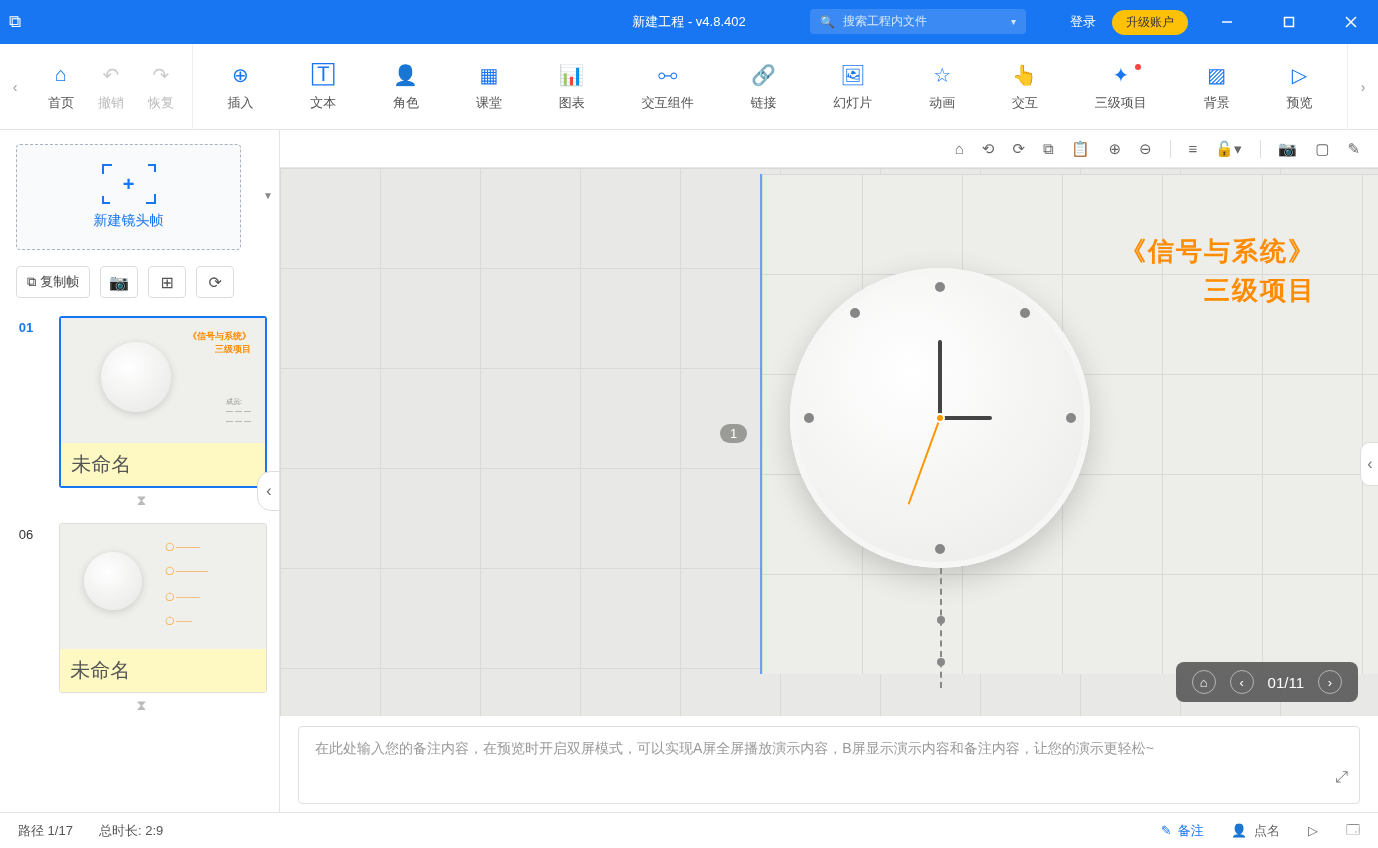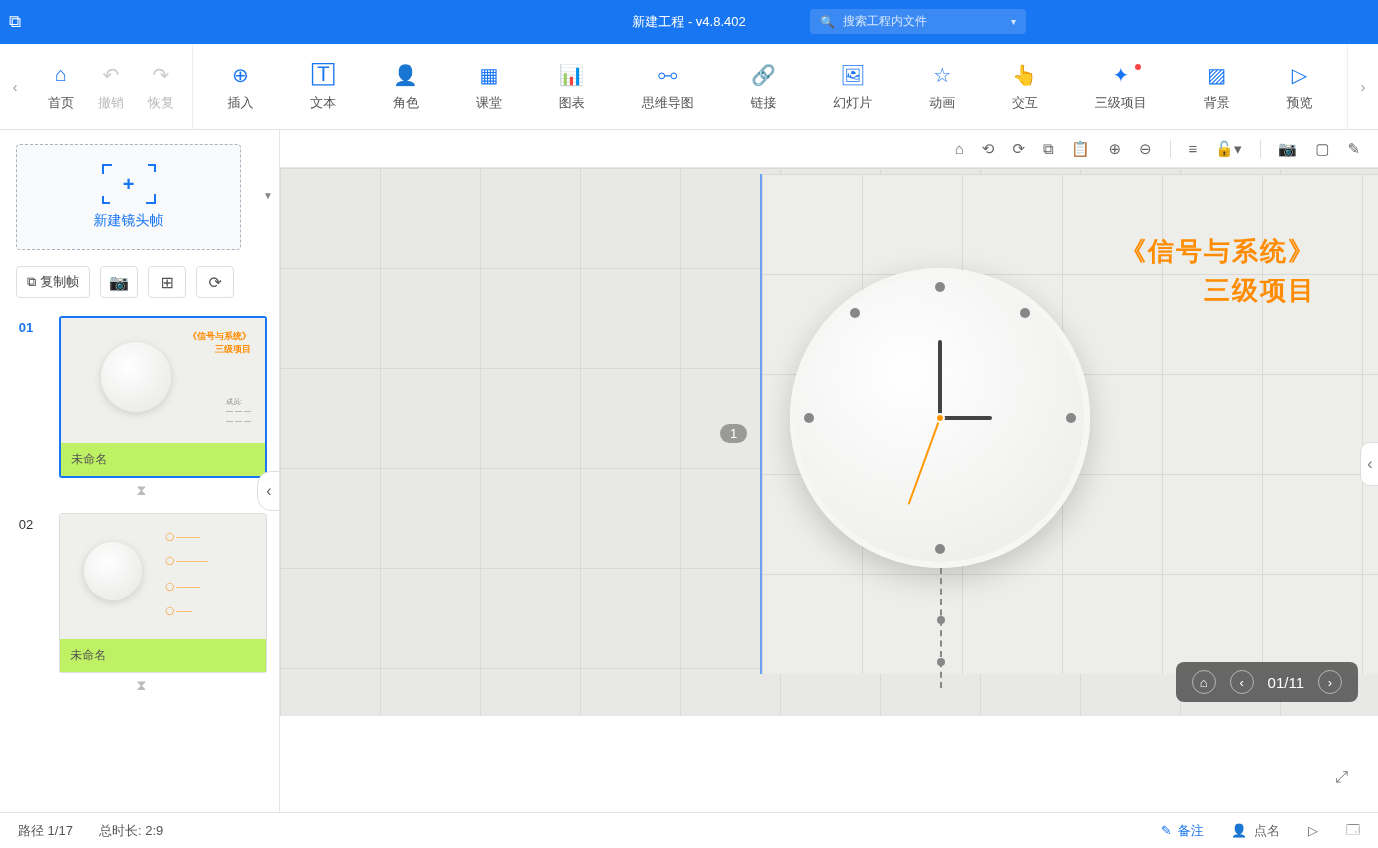--- a/index.html
+++ b/index.html
@@ -54,21 +54,21 @@
     .sa-btn { border: 1px solid #ddd; border-radius: 4px; padding: 6px 10px; display: flex; align-items: center; gap: 4px; font-size: 13px; cursor: pointer; color: #444; }
     .sa-icon { border: 1px solid #ddd; border-radius: 4px; width: 38px; height: 32px; display: flex; align-items: center; justify-content: center; cursor: pointer; color: #555; font-size: 16px; }
     
     .slides { flex: 1; overflow-y: auto; margin-top: 18px; }
     .slide-row { display: flex; gap: 26px; align-items: flex-start; justify-content: space-between; }
     .slide-num { color: #333; font-size: 13px; width: 18px; text-align: right; padding-top: 4px; }
     .slide-row.active .slide-num { color: #1976f2; font-weight: 600; }
     .slide-thumb { width: 218px; border: 1px solid #ddd; border-radius: 3px; background: #f2f2f0; }
     .slide-row.active .slide-thumb { border: 2px solid #1976f2; }
     .thumb-img { height: 124px; background: #efefec; position: relative; }
-    .thumb-label { padding: 8px 10px; font-size: 12px; color: #555; background: #bef264; border-top: 1px solid #eee;}
+    .thumb-label { padding: 8px 10px; font-size: 20px; color: #555; background: #fef9c3; border-top: 1px solid #eee;}
     .hourglass { display: flex; justify-content: center; color: #bbb; font-size: 14px; margin: 4px 0 14px 0; }
     
     .panel-collapse { position: absolute; right: -2px; top: 50%; width: 24px; height: 40px; background: #fff; border: 1px solid #ddd; border-radius: 14px 0 0 14px; display: flex; align-items: center; justify-content: center; cursor: pointer; color: #666; z-index: 5; }
     
     
     .canvas-wrap { flex: 1; display: flex; flex-direction: column; position: relative; background: #fff; }
     .canvas { flex: 1; background: #e8e8e6; position: relative; overflow: hidden; 
         background-image: linear-gradient(#d9d9d6 1px, transparent 1px), linear-gradient(90deg, #d9d9d6 1px, transparent 1px);
         background-size: 100px 100px;
     }
@@ -123,20 +123,40 @@
 </head>
 <body>
 
 <div class="titlebar">
   <div class="logo">⧉</div>
   <div class="title">新建工程 - v4.8.402</div>
   <div style="position:absolute; left:786px; top:9px;" class="search">
     <span>🔍</span>
     <span>搜索工程内文件</span>
   </div>
+  <div class="right-items">
+    <span>登录</span>
+    <span class="upgrade">升级账户</span>
+    <span class="wbtn">
+        <svg viewBox="0 0 12 12">
+          <line x1="1" y1="6" x2="11" y2="6" stroke="#fff" stroke-width="1.5"></line>
+        </svg>
+      </span>
+    <span class="wbtn">
+        <svg viewBox="0 0 12 12">
+          <rect x="1.5" y="1.5" width="9" height="9" fill="none" stroke="#fff" stroke-width="1.5"></rect>
+        </svg>
+      </span>
+    <span class="wbtn">
+        <svg viewBox="0 0 12 12">
+          <line x1="1" y1="1" x2="11" y2="11" stroke="#fff" stroke-width="1.5"></line>
+          <line x1="11" y1="1" x2="1" y2="11" stroke="#fff" stroke-width="1.5"></line>
+        </svg>
+      </span>
+  </div>
 </div>
 
 <div class="toolbar">
   <div class="tb-nav">‹</div>
   <div class="tb-section">
     <div class="tb-item">
         <span class="icon">⌂</span>
         <span>首页</span>
       </div>
     <div class="tb-item disabled">
@@ -164,21 +184,21 @@
     <div class="tb-item">
         <span class="icon">▦</span>
         <span>课堂</span>
       </div>
     <div class="tb-item">
         <span class="icon">📊</span>
         <span>图表</span>
       </div>
     <div class="tb-item">
         <span class="icon">⧟</span>
-        <span>思维导图</span>
+        <span>交互组件</span>
       </div>
     <div class="tb-item">
         <span class="icon">🔗</span>
         <span>链接</span>
       </div>
     <div class="tb-item">
         <span class="icon">🖼</span>
         <span>幻灯片</span>
       </div>
     <div class="tb-item">
@@ -236,21 +256,21 @@
             <div class="tclock"></div>
             <div class="ttext1">《信号与系统》<br>三级项目</div>
             <div class="tmem">成员:<br>— — —<br>— — —</div>
           </div>
           <div class="thumb-label">未命名</div>
         </div>
       </div>
       <div class="hourglass">⧗</div>
 
       <div class="slide-row">
-        <div class="slide-num">02</div>
+        <div class="slide-num">06</div>
         <div class="slide-thumb">
           <div class="thumb-img">
             <div class="tclock" style="left:24px; top:28px; width:58px; height:58px;"></div>
             <div style="position:absolute; left:105px; top:18px; font-size:8px; color:#ff8c00;">◯ ———</div>
             <div style="position:absolute; left:105px; top:42px; font-size:8px; color:#ff8c00;">◯ ————</div>
             <div style="position:absolute; left:105px; top:68px; font-size:8px; color:#ff8c00;">◯ ———</div>
             <div style="position:absolute; left:105px; top:92px; font-size:8px; color:#ff8c00;">◯ ——</div>
           </div>
           <div class="thumb-label">未命名</div>
         </div>
@@ -307,20 +327,23 @@
       <div class="canvas-nav">
         <span class="nbtn">⌂</span>
         <span class="nbtn">‹</span>
         <span>01/11</span>
         <span class="nbtn">›</span>
       </div>
       <div class="right-toggle">‹</div>
     </div>
 
     <div class="notes">
+      <div class="notes-box">
+        <span>在此处输入您的备注内容，在预览时开启双屏模式，可以实现A屏全屏播放演示内容，B屏显示演示内容和备注内容，让您的演示更轻松~</span>
+      </div>
       <span class="notes-expand">⤢</span>
     </div>
   </div>
 </div>
 
 <div class="statusbar">
   <span>路径 1/17</span>
   <span>总时长: 2:9</span>
   <div class="right">
     <span class="sb-link">

